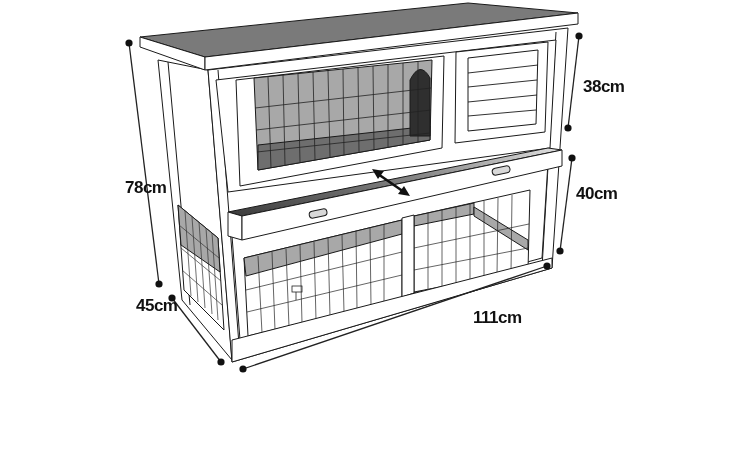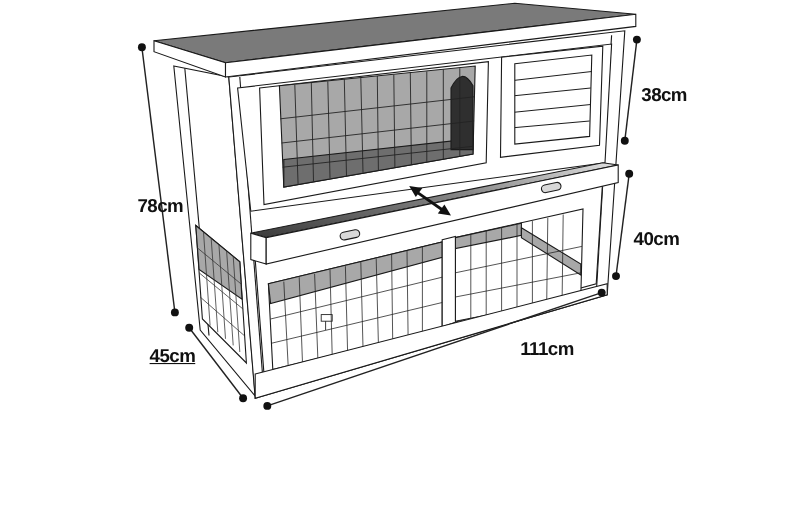--- a/index.html
+++ b/index.html
@@ -167,16 +167,16 @@
       <g>
         <line x1="243" y1="369" x2="547" y2="266"></line>
         <circle cx="243" cy="369" r="3.6" stroke="none"></circle>
         <circle cx="547" cy="266" r="3.6" stroke="none"></circle>
       </g>
     </g>
   </svg>
 
   <div class="dim-label" style="left:111px; top:178px;margin-left:14px;">78cm</div>
   <div class="dim-label" style="left:583px; top:77px;">38cm</div>
-  <div class="dim-label" style="left:576px; top:208px;">40cm</div>
-  <div class="dim-label" style="left:136px; top:314px;text-decoration:underline;">45cm</div>
+  <div class="dim-label" style="left:576px; top:184px;">40cm</div>
+  <div class="dim-label" style="left:136px; top:296px;">45cm</div>
   <div class="dim-label" style="left:473px; top:296px;margin-top:12px;">111cm</div>
 </div>
 
 </body></html>

